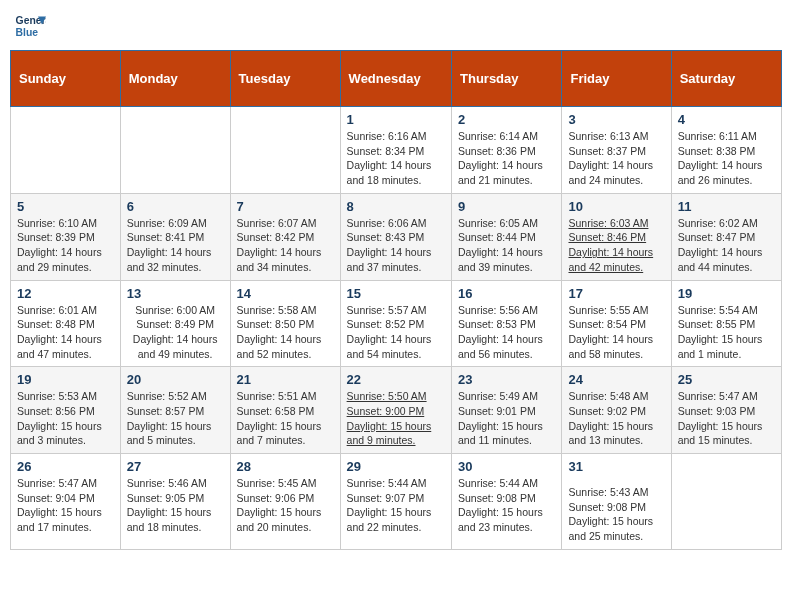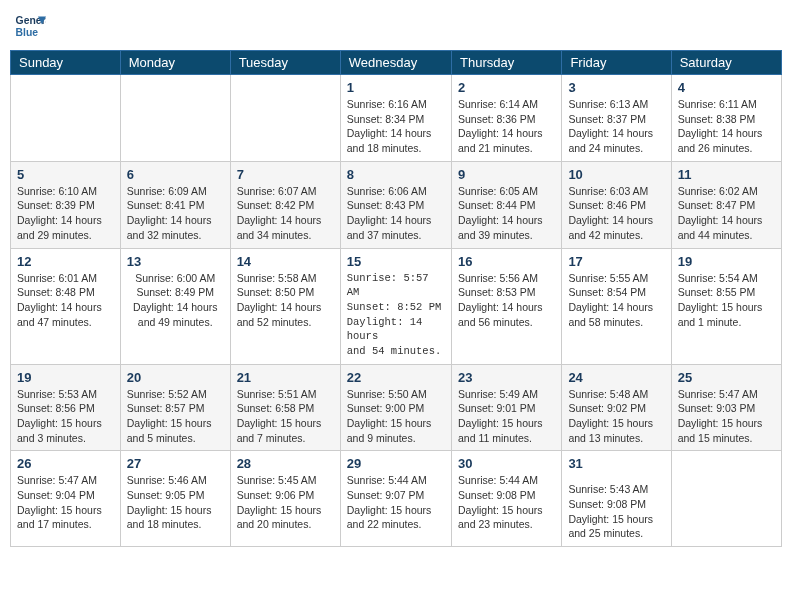--- a/index.html
+++ b/index.html
@@ -37,26 +37,26 @@
     .subtitle {
       font-size: 16px;
       color: #333;
     }
     .calendar {
       width: 100%;
       border-collapse: collapse;
       border: 1px solid #ccc;
     }
     .calendar th {
-      background-color: #0c4a6e;
+      background-color: #c2410c;
       color: #fff;
       text-align: left;
-      padding: 4px 8px;
+      padding: 20px 8px;
       font-size: 13px;
-      font-weight: normal;
+      font-weight: bold;
       border: 1px solid #2e6da4;
     }
     .calendar td {
       vertical-align: top;
       padding: 5px 6px;
       border: 1px solid #ccc;
       font-size: 11px;
       color: #333;
       width: 113px;
       min-height: 80px;
@@ -178,21 +178,21 @@
         </td>
         <td>
           <div class="day-number">9</div>
           <div class="day-info" style="white-space: pre-line;">Sunrise: 6:05 AM
 Sunset: 8:44 PM
 Daylight: 14 hours
 and 39 minutes.</div>
         </td>
         <td>
           <div class="day-number">10</div>
-          <div class="day-info" style="white-space: pre-line;">Sunrise: 6:03 AM
+          <div class="day-info" style="white-space: pre-line; text-decoration: underline;">Sunrise: 6:03 AM
 Sunset: 8:46 PM
 Daylight: 14 hours
 and 42 minutes.</div>
         </td>
         <td>
           <div class="day-number">11</div>
           <div class="day-info" style="white-space: pre-line;">Sunrise: 6:02 AM
 Sunset: 8:47 PM
 Daylight: 14 hours
 and 44 minutes.</div>
@@ -215,21 +215,21 @@
         </td>
         <td>
           <div class="day-number">14</div>
           <div class="day-info" style="white-space: pre-line;">Sunrise: 5:58 AM
 Sunset: 8:50 PM
 Daylight: 14 hours
 and 52 minutes.</div>
         </td>
         <td>
           <div class="day-number">15</div>
-          <div class="day-info" style="white-space: pre-line; font-family: Liberation Mono, monospace;">Sunrise: 5:57 AM
+          <div class="day-info" style="white-space: pre-line;">Sunrise: 5:57 AM
 Sunset: 8:52 PM
 Daylight: 14 hours
 and 54 minutes.</div>
         </td>
         <td>
           <div class="day-number">16</div>
           <div class="day-info" style="white-space: pre-line;">Sunrise: 5:56 AM
 Sunset: 8:53 PM
 Daylight: 14 hours
 and 56 minutes.</div>
@@ -266,21 +266,21 @@
         </td>
         <td>
           <div class="day-number">21</div>
           <div class="day-info" style="white-space: pre-line;">Sunrise: 5:51 AM
 Sunset: 6:58 PM
 Daylight: 15 hours
 and 7 minutes.</div>
         </td>
         <td>
           <div class="day-number">22</div>
-          <div class="day-info" style="white-space: pre-line;">Sunrise: 5:50 AM
+          <div class="day-info" style="white-space: pre-line; text-decoration: underline;">Sunrise: 5:50 AM
 Sunset: 9:00 PM
 Daylight: 15 hours
 and 9 minutes.</div>
         </td>
         <td>
           <div class="day-number">23</div>
           <div class="day-info" style="white-space: pre-line;">Sunrise: 5:49 AM
 Sunset: 9:01 PM
 Daylight: 15 hours
 and 11 minutes.</div>

